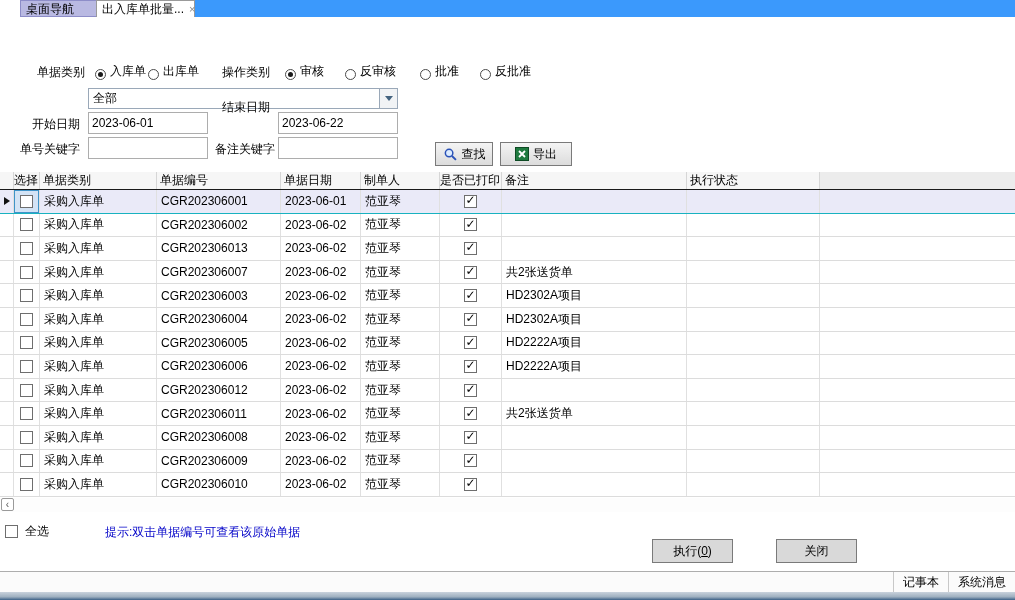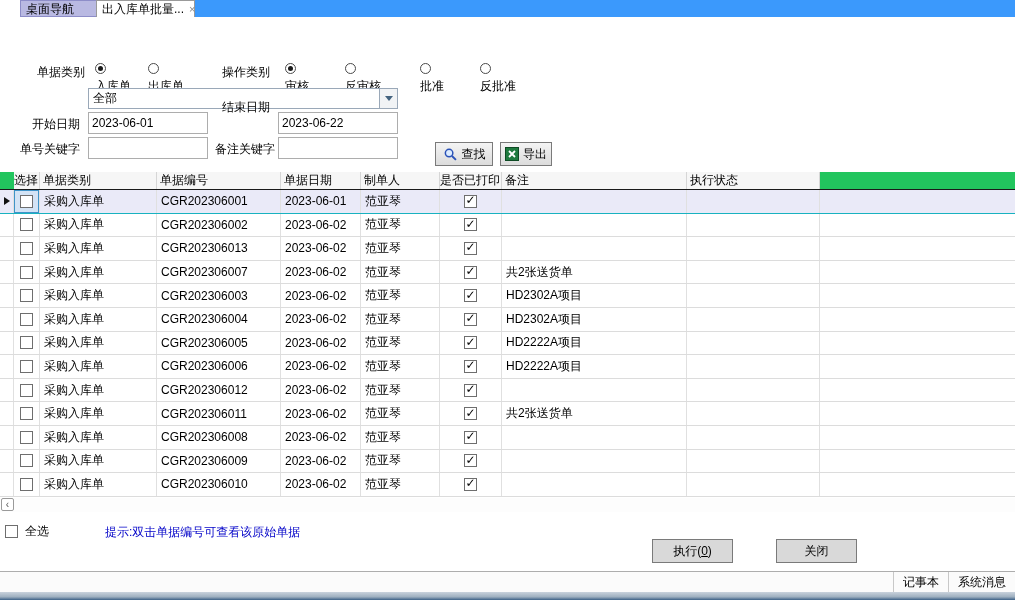--- a/index.html
+++ b/index.html
@@ -11,35 +11,35 @@
   .tabbar { position:absolute; top:0; left:0; width:1015px; height:17px; background:#fff; }
   .tabbar-fill { position:absolute; top:0; left:195px; right:0; height:17px; background:#3b99fc; }
   .tab { position:absolute; top:0; height:17px; line-height:16px; padding:0 5px; font-size:12px; white-space:nowrap; }
   .tab-inactive { left:0; width:96px; background:#b9b9e2; border:1px solid #8d8dc8;margin-left:20px; }
   .tab-active { left:96px; width:99px; background:#fff; border:1px solid #9a9a9a; border-bottom:none; display:flex; align-items:center; gap:3px; }
   .tab-close { color:#8a8a8a; font-size:11px; line-height:1; margin-left:2px; }
 
   
   .form { position:absolute; top:55px; left:0; width:1015px; height:117px; }
   .flabel { position:absolute; text-align:right; white-space:nowrap; }
-  .radio-item { position:absolute; display:inline-flex; align-items:flex-start; gap:4px; white-space:nowrap;flex-direction:column; }
+  .radio-item { position:absolute; display:inline-flex; align-items:flex-end; gap:4px; white-space:nowrap; }
   .radio { width:11px; height:11px; border:1px solid #4a4a4a; border-radius:50%; background:#fff; position:relative; display:inline-block; flex:0 0 auto; }
   .radio.checked::after { content:""; position:absolute; left:2px; top:2px; width:5px; height:5px; border-radius:50%; background:#1a1a1a; }
   .select-box { position:absolute; left:88px; top:33px; width:310px; height:21px; border:1px solid #9aa8b8; background:#fff; display:flex; align-items:center; }
   .select-text { flex:1; padding-left:4px; }
   .select-arrow-btn { width:18px; height:19px; border-left:1px solid #9aa8b8; background:#f1f3f5; display:flex; align-items:center; justify-content:center; }
   .select-arrow-btn::after { content:""; width:0; height:0; border-left:4px solid transparent; border-right:4px solid transparent; border-top:5px solid #44637f; }
   .tinput { position:absolute; height:22px; width:120px; border:1px solid #adadad; background:#fff; padding:0 3px; line-height:20px; }
   .fbtn { position:absolute; height:24px; border:1px solid #7a7a7a; background:linear-gradient(#f4f4f4,#dcdcdc); display:flex; align-items:center; justify-content:center; gap:4px; font-size:12px; cursor:default; }
   .fbtn svg { flex:0 0 auto; }
 
   
   .grid { position:absolute; top:172px; left:0; width:1015px; height:325px; border-bottom:1px solid #9ab0c4; background:#fff; }
   .trow, .thead { display:flex; width:1015px; }
-  .thead { height:18px; background:#22c55e; border-bottom:1px solid #1a1a1a;align-items:flex-end; }
+  .thead { height:18px; background:#7f1d1d; border-bottom:1px solid #1a1a1a; }
   .thead .cell { background:#f6f6f6; border-right:1px solid #d6d6d6; font-size:12px; line-height:17px; padding-left:3px; white-space:nowrap; overflow:hidden; }
   .thead .c-fill { background:#ececec; }
   .trow { height:23.6px; border-bottom:1px solid #dcdcdc; background:#fff; }
   .trow .cell { border-right:1px solid #e0e0e0; font-size:12px; display:flex; align-items:center; padding-left:4px; white-space:nowrap; overflow:hidden; }
   .trow.selected { background:#eaeaf8; border-bottom:1px solid #18b2c0; }
   .trow.selected .cell { background:transparent; }
   .trow.selected .c-sel { background:#d3e3f5; box-shadow:inset 0 0 0 1px #3f93c8; }
   .c-ind { width:14px; padding-left:0 !important; justify-content:center; }
   .c-sel { width:26px; padding-left:0 !important; justify-content:center; }
   .c-type { width:117px; }
@@ -135,21 +135,21 @@
     <span class="flabel" style="left:213px;top:86px;width:62px;">备注关键字</span>
     <div class="tinput" style="left:278px;top:82px;"></div>
 
     <div class="fbtn" style="left:435px;top:87px;width:58px;">
       <svg width="15" height="15" viewBox="0 0 16 16">
           <circle cx="6.5" cy="6.5" r="4" fill="#dcecff" stroke="#2a52b8" stroke-width="1.6"></circle>
           <line x1="9.6" y1="9.6" x2="13.8" y2="13.8" stroke="#2a52b8" stroke-width="2"></line>
         </svg>
       <span>查找</span>
     </div>
-    <div class="fbtn" style="left:500px;top:87px;width:52px;">
+    <div class="fbtn" style="left:500px;top:87px;width:72px;">
       <svg width="14" height="14" viewBox="0 0 14 14">
           <rect x="0.5" y="0.5" width="13" height="13" fill="#1f7a3f" stroke="#0e4a24"></rect>
           <path d="M4 4 L10 10 M10 4 L4 10" stroke="#fff" stroke-width="1.8"></path>
         </svg>
       <span>导出</span>
     </div>
   </div>
 
   <div class="grid">
     <div class="thead">

